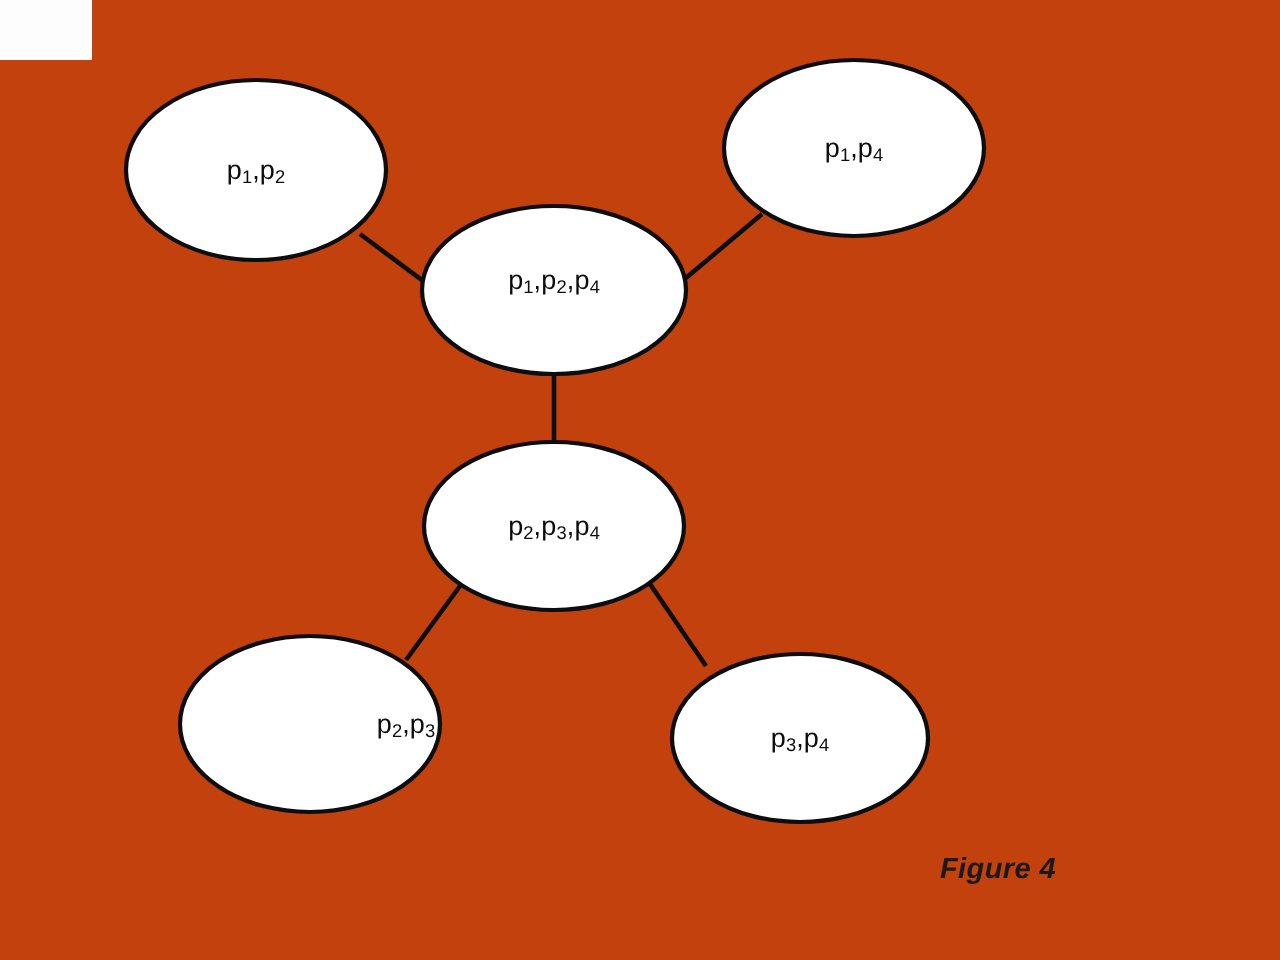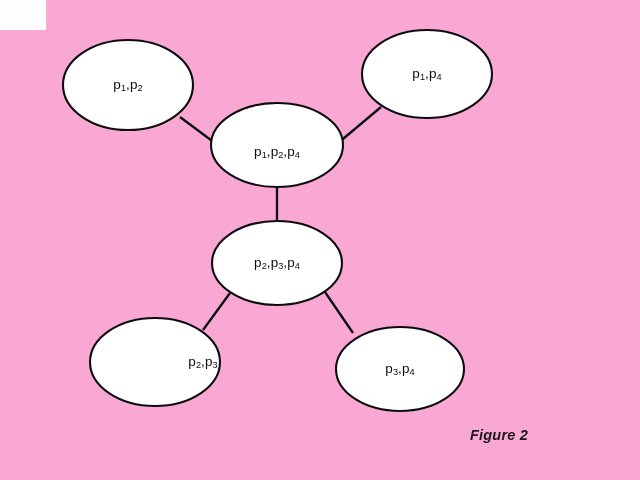--- a/index.html
+++ b/index.html
@@ -5,21 +5,21 @@
 <style>
   html, body {
     margin: 0;
     padding: 0;
     background: #ffffff;
   }
   #canvas {
     position: relative;
     width: 640px;
     height: 480px;
-    background: #f9a8d4;
+    background: #c2410c;
     overflow: hidden;
     font-family: "Liberation Sans", sans-serif;
   }
   #diagram-svg {
     position: absolute;
     left: 0;
     top: 0;
     width: 640px;
     height: 480px;
   }
@@ -93,22 +93,22 @@
         <ellipse cx="277" cy="145" rx="66" ry="42" class="node-ellipse" stroke="#0d0d0d"></ellipse>
         <ellipse cx="427" cy="74" rx="65" ry="44" class="node-ellipse" stroke="#0d0d0d"></ellipse>
         <ellipse cx="277" cy="263" rx="65" ry="42" class="node-ellipse" stroke="#0d0d0d"></ellipse>
         <ellipse cx="155" cy="362" rx="65" ry="44" class="node-ellipse" stroke="#0d0d0d"></ellipse>
         <ellipse cx="400" cy="369" rx="64" ry="42" class="node-ellipse" stroke="#0d0d0d"></ellipse>
       </g>
   </svg>
 
   <div id="labels-layer">
       <div class="node-label" style="left: 128px; top: 85px; color: rgb(13, 13, 13);"><span>p</span><sub>1</sub><span>,</span><span>p</span><sub>2</sub></div>
-      <div class="node-label" style="left: 277px; top: 152px; color: rgb(13, 13, 13);"><span>p</span><sub>1</sub><span>,</span><span>p</span><sub>2</sub><span>,</span><span>p</span><sub>4</sub></div>
+      <div class="node-label" style="left: 277px; top: 140px; color: rgb(13, 13, 13);"><span>p</span><sub>1</sub><span>,</span><span>p</span><sub>2</sub><span>,</span><span>p</span><sub>4</sub></div>
       <div class="node-label" style="left: 427px; top: 74px; color: rgb(13, 13, 13);"><span>p</span><sub>1</sub><span>,</span><span>p</span><sub>4</sub></div>
       <div class="node-label" style="left: 277px; top: 263px; color: rgb(13, 13, 13); text-align: center;"><span>p</span><sub>2</sub><span>,</span><span>p</span><sub>3</sub><span>,</span><span>p</span><sub>4</sub></div>
       <div class="node-label" style="left: 163px; top: 362px; color: rgb(13, 13, 13); margin-left: 40px;"><span>p</span><sub>2</sub><span>,</span><span>p</span><sub>3</sub></div>
       <div class="node-label" style="left: 400px; top: 369px; color: rgb(13, 13, 13); text-align: center;"><span>p</span><sub>3</sub><span>,</span><span>p</span><sub>4</sub></div>
     </div>
 
-  <div class="figure-caption">Figure 2</div>
+  <div class="figure-caption">Figure 4</div>
 
 </div>
 
 </body></html>

